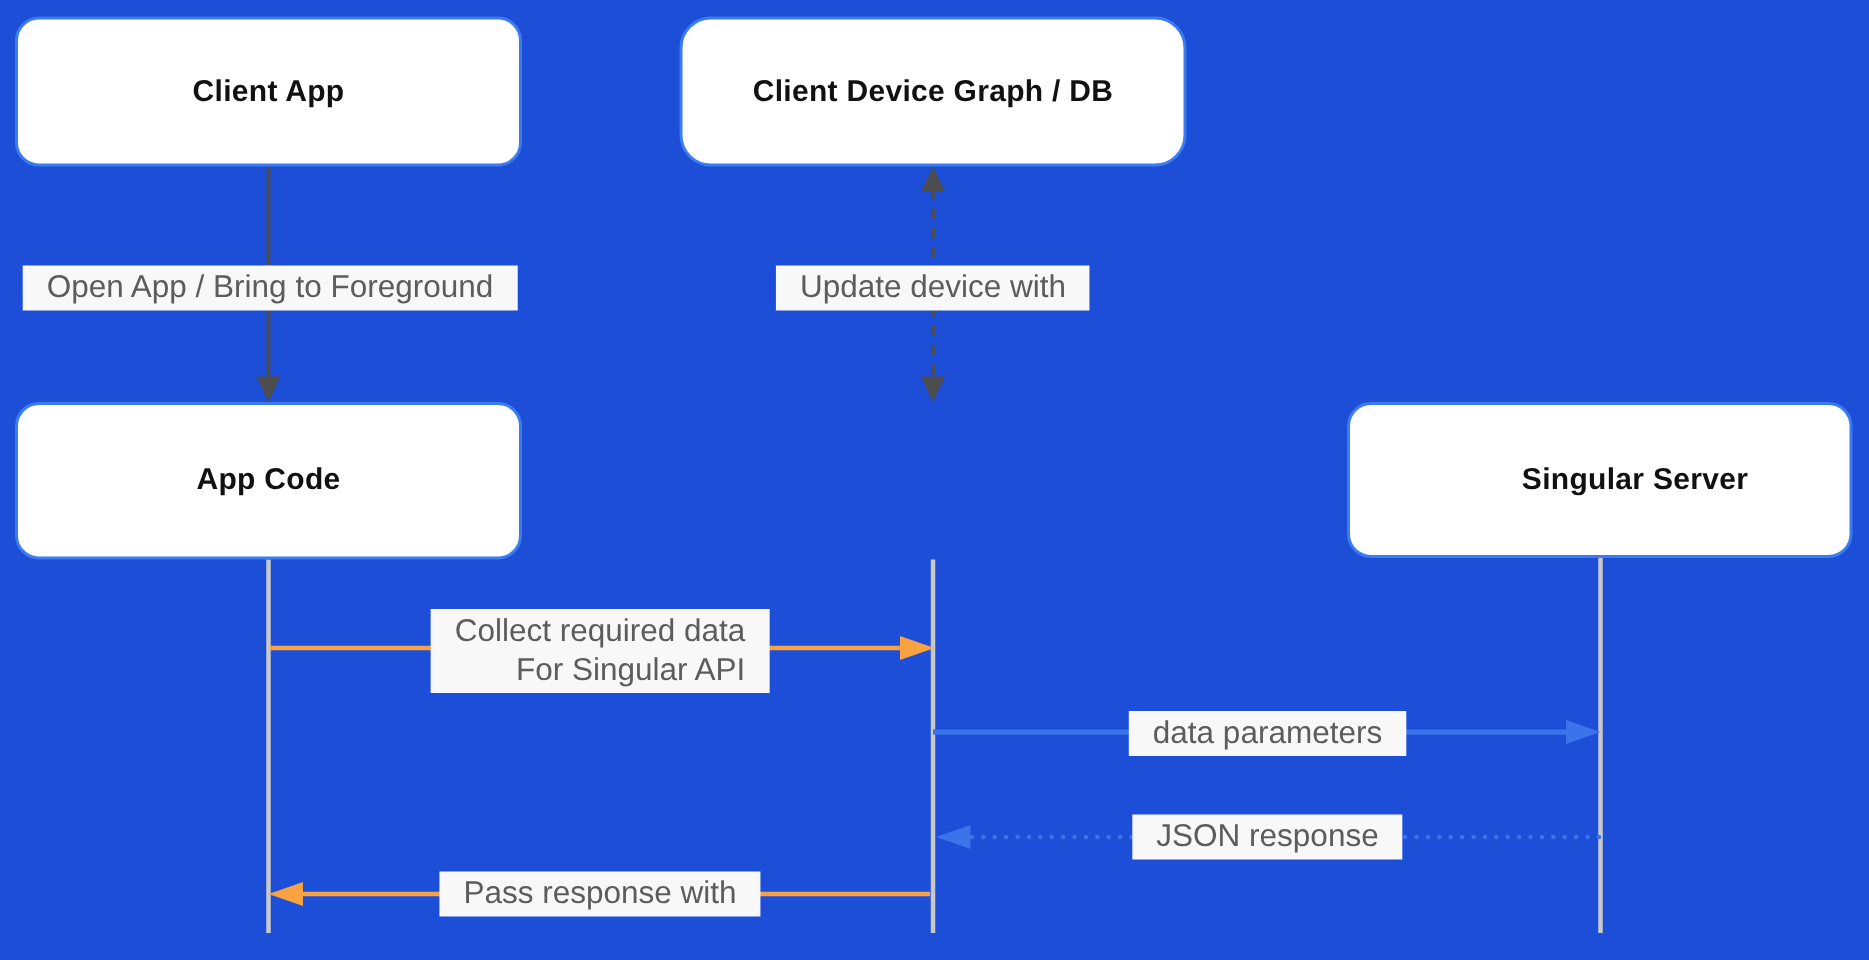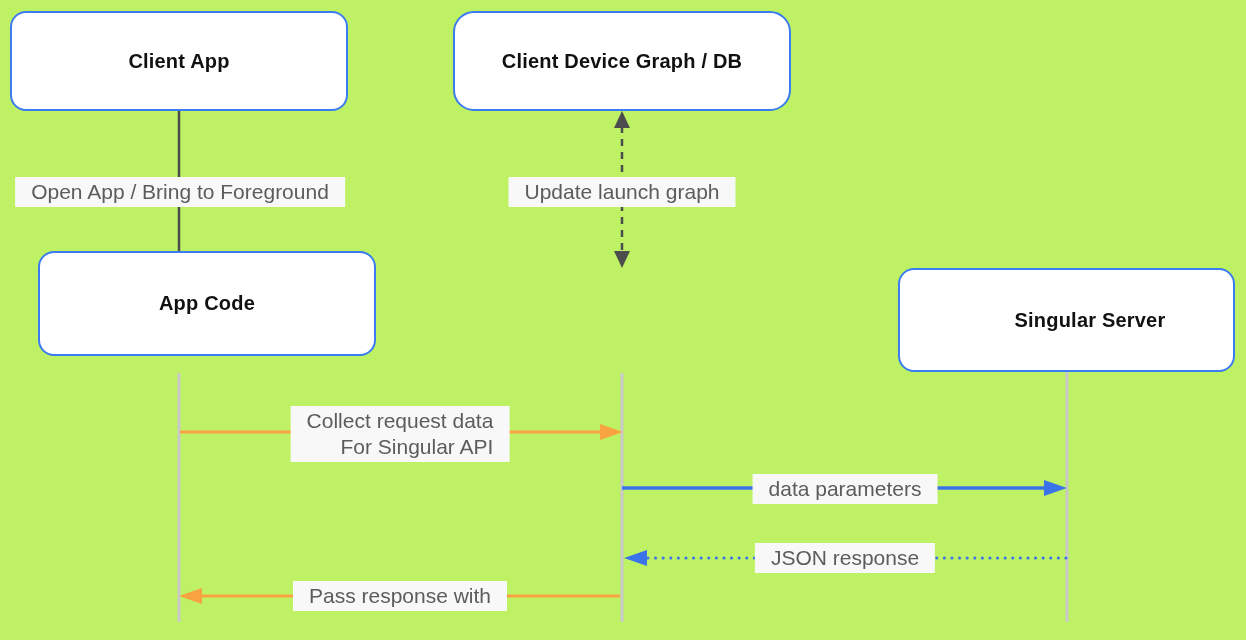--- a/index.html
+++ b/index.html
@@ -5,21 +5,21 @@
   html, body {
     margin: 0;
     padding: 0;
     background: #f8f8f8;
     font-family: "Liberation Sans", "DejaVu Sans", sans-serif;
   }
   #stage {
     position: relative;
     width: 1246px;
     height: 640px;
-    background: #bef264;
+    background: #1d4ed8;
     overflow: hidden;
   }
   #wires {
     position: absolute;
     left: 0; top: 0;
     width: 1246px; height: 640px;
   }
   .node {
     position: absolute;
     box-sizing: border-box;
@@ -49,21 +49,21 @@
     white-space: nowrap;
     padding: 2px 16px;
     z-index: 3;
   }
   .edge-label .bold {
     font-weight: 700;
     color: #474747;
   }
   #node-client-app        { left: 10px;  top: 11px;  width: 338px; height: 100px; }
   #node-client-device     { left: 453px; top: 11px;  width: 338px; height: 100px; border-radius: 21px; }
-  #node-app-code          { left: 10px;  top: 251px; width: 338px; height: 105px; margin-left: 28px; }
+  #node-app-code          { left: 10px;  top: 268px; width: 338px; height: 105px; }
   #node-client-server     { left: 454px; top: 268px; width: 336px; height: 105px; }
   #node-singular-server   { left: 898px; top: 268px; width: 337px; height: 104px; padding-left: 47px; }
 
   #label-open-app      { left: 180px;  top: 192px; }
   #label-update-graph  { left: 622px;  top: 192px; }
   #label-collect-data  { left: 400px;  top: 434px; }
   #label-get-launch    { left: 845px;  top: 489px; }
   #label-json-response { left: 845px;  top: 558px; }
   #label-pass-response { left: 400px;  top: 596px; }
 </style>
@@ -106,24 +106,24 @@
   </div>
   <div class="node" id="node-app-code">
     <span class="title">App Code</span>
   </div>
   <div class="node" id="node-singular-server">
     <span class="title">Singular Server</span>
   </div>
 
   <div class="edge-label" id="label-open-app">Open App / Bring to Foreground</div>
 
-  <div class="edge-label" id="label-update-graph">Update launch graph</div>
+  <div class="edge-label" id="label-update-graph">Update device with</div>
 
   <div class="edge-label" id="label-collect-data">
-    <div>Collect request data</div>
+    <div>Collect required data</div>
     <div>For Singular API</div>
   </div>
 
   <div class="edge-label" id="label-get-launch">
     <div>data parameters</div>
   </div>
 
   <div class="edge-label" id="label-json-response">JSON response</div>
 
   <div class="edge-label" id="label-pass-response">

